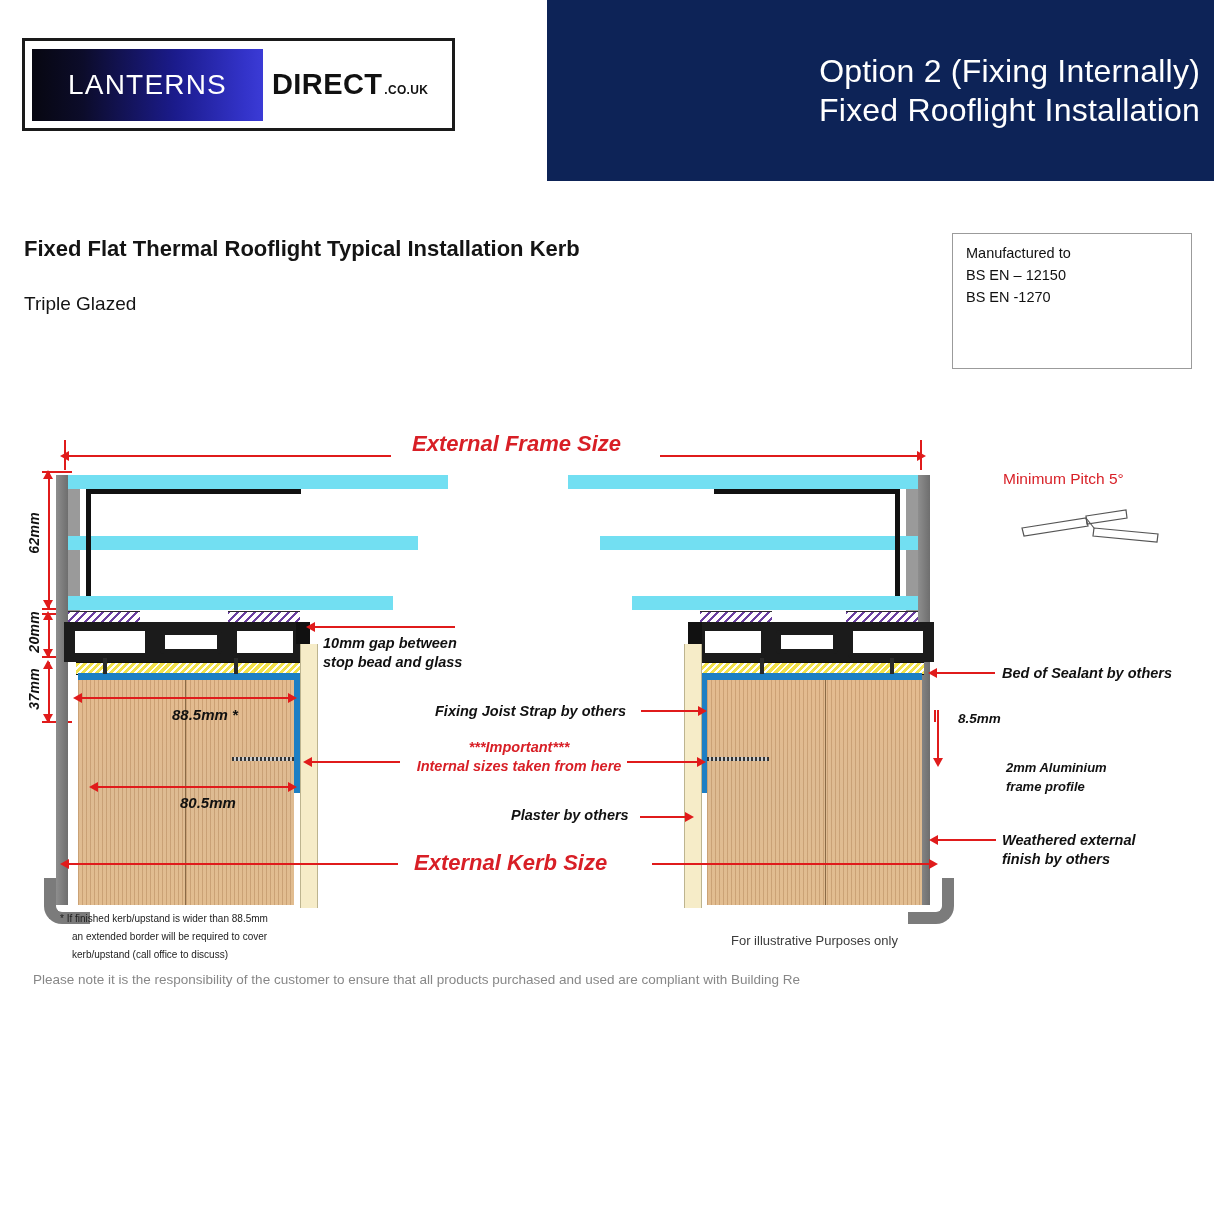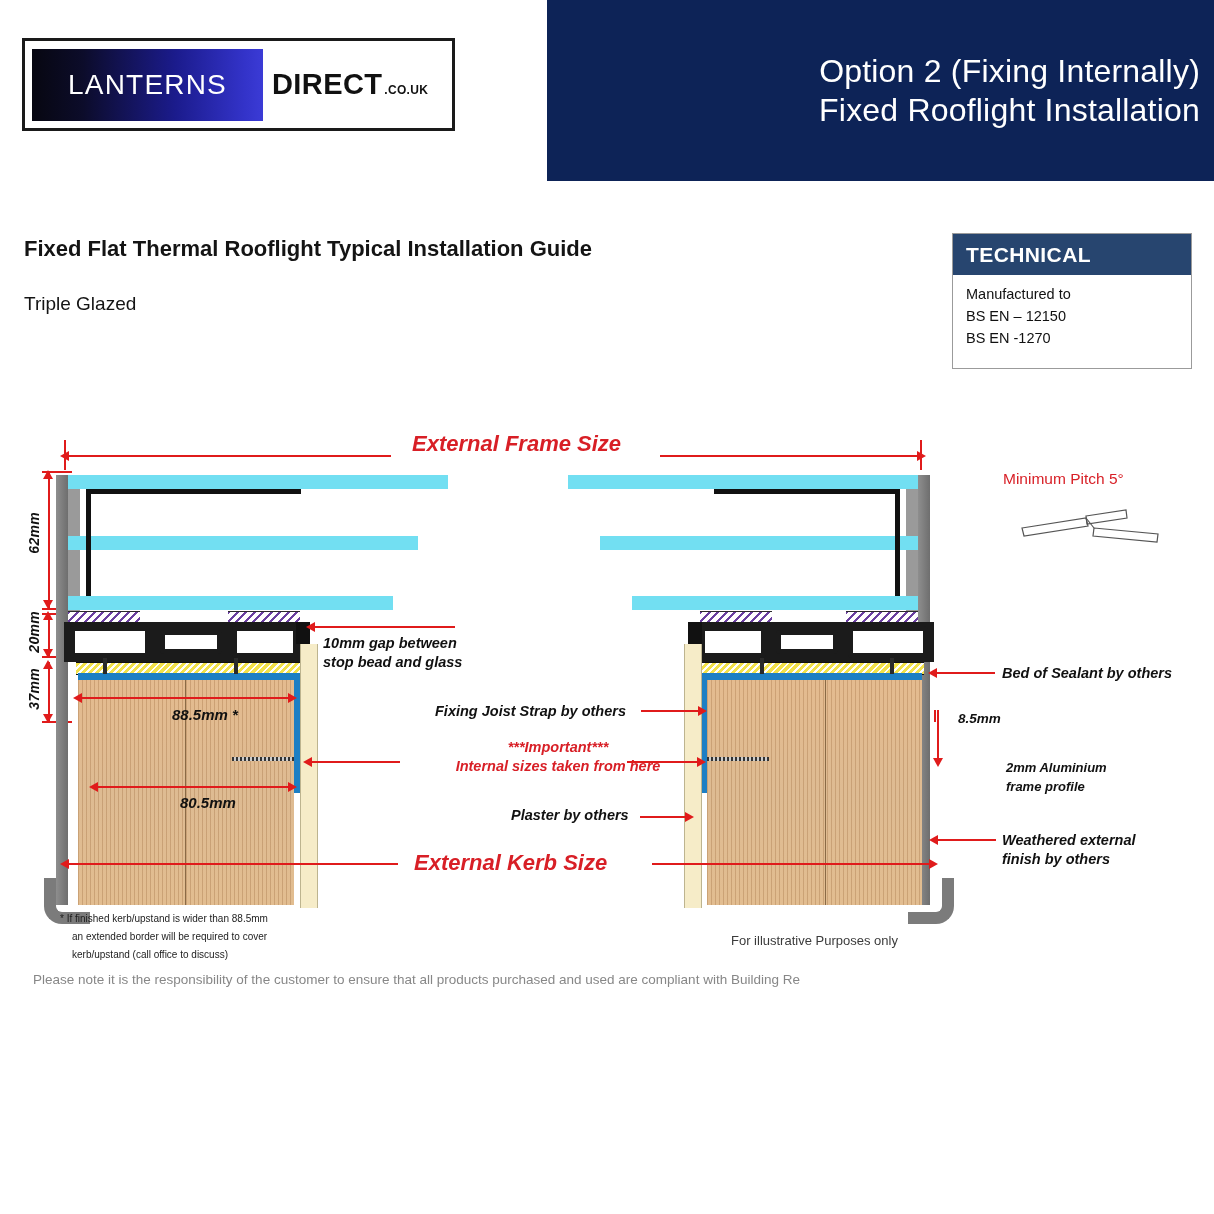--- a/index.html
+++ b/index.html
@@ -66,21 +66,21 @@
   .hatchpurple{background:repeating-linear-gradient(135deg,#6a3fa0 0 2px,#ffffff 2px 6px);
            border-top:1px solid #2b2b2b;border-bottom:1px solid #2b2b2b;}
   .darkbar{background:#111;}
   .greybar{background:#9a9a9a;}
 
   
   .chamber{background:#fff;border:5px solid #1b1b1b;border-radius:4px;box-sizing:border-box;}
 
   
   .note{font-size:14.5px;font-weight:bold;line-height:19px;color:#111;}
-  .note-red{font-size:14.5px;font-weight:bold;line-height:19px;color:#d81f26;margin-left:39px;}
+  .note-red{font-size:14.5px;font-weight:bold;line-height:19px;color:#d81f26;}
 
   #pitch-label{position:absolute;left:1003px;top:470px;font-size:15.5px;color:#d81f26;}
   #pitch-icon{position:absolute;left:1010px;top:500px;}
 
   
   #kerb-footnote{position:absolute;left:60px;top:910px;font-size:10px;line-height:18px;color:#1c1c1c;}
   #illustrative{position:absolute;left:731px;top:933px;font-size:13px;color:#3b3b3b;text-align:right;}
   #disclaimer{position:absolute;left:33px;top:972px;font-size:13.5px;color:#878787;white-space:nowrap;}
 </style>
 </head>
@@ -94,27 +94,24 @@
 <div id="logo-box">
   <div id="logo-left">
     <span>LANTERNS</span>
   </div>
   <div id="logo-right">
     <span class="lr-main">DIRECT</span>
     <span class="lr-tld">.CO.UK</span>
   </div>
 </div>
 
-<div id="doc-title">Fixed Flat Thermal Rooflight Typical Installation Guide</div>
+<div id="doc-title">Fixed Flat Thermal Rooflight Typical Installation Kerb</div>
 <div id="doc-subtitle">Triple Glazed</div>
 
 <div id="technical-box">
-  <div id="technical-header">
-    <span>TECHNICAL</span>
-  </div>
   <div id="technical-body">
     <div>Manufactured to</div>
     <div>BS EN – 12150</div>
     <div>BS EN -1270</div>
   </div>
 </div>
 
 <div id="diagram">
 
   <div class="abs" style="left:60px;top:51px;width:0;height:0;border-top:5px solid transparent;border-bottom:5px solid transparent;border-right:9px solid #e01b1b;"></div>

